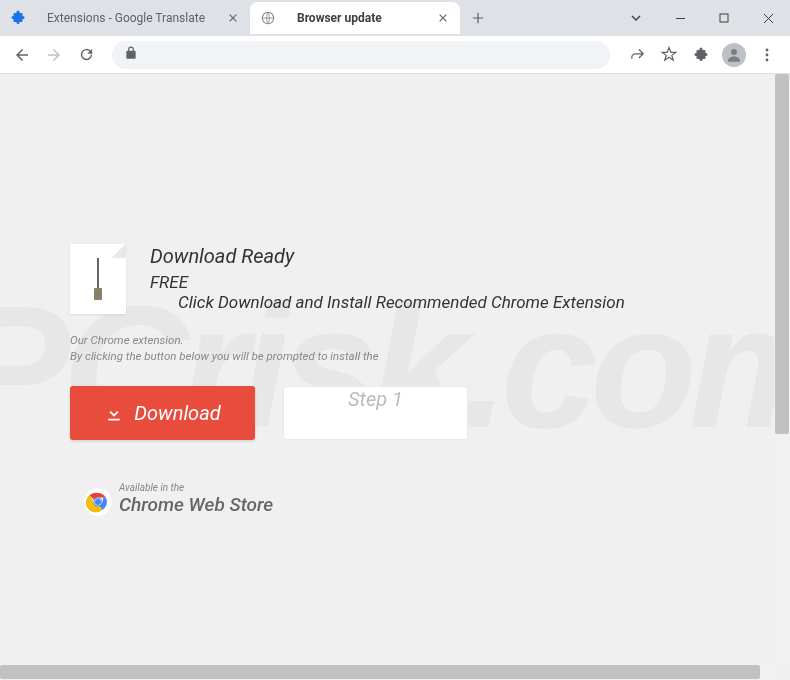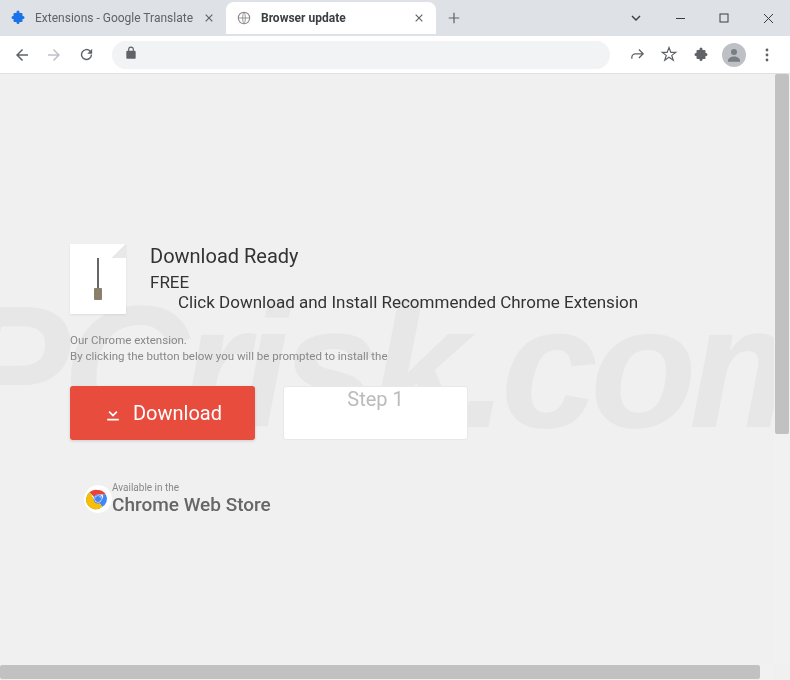--- a/index.html
+++ b/index.html
@@ -26,21 +26,21 @@
       background: #dee1e6;
     }
     .tab {
       height: 32px;
       min-width: 210px;
       display: flex;
       align-items: center;
       padding: 0 10px;
       font-size: 12px;
       color: #5f6368;
-      gap: 9px;
+      gap: 21px;
       border-radius: 8px 8px 0 0;
       position: relative;
     }
     .tab.active {
       background: #fff;
       color: #3c4043;
       font-weight: bold;
     }
     .tab-favicon {
       width: 16px;
@@ -182,20 +182,21 @@
       left: 0;
       top: 1px;
       bottom: 1px;
       width: 760px;
       background: #c1c1c1;
       border-radius: 2px;
     }
     .content {
       padding: 170px 60px 0 70px;
       position: relative;
+      font-style: italic;
     }
     .hero {
       display: flex;
       gap: 24px;
       margin-bottom: 18px;
     }
     .file-icon {
       width: 56px;
       height: 70px;
       background: #fff;
@@ -288,22 +289,22 @@
       height: 54px;
       border-radius: 3px;
       display: flex;
       align-items: flex-start;
       justify-content: center;
       font-size: 20px;
       border: 1px solid #e8e8e8;
     }
     .webstore {
       display: flex;
-      align-items: center;
-      gap: 0;
+      align-items: flex-end;
+      gap: 7px;
       margin-left: 14px;
     }
     .chrome-logo {
       width: 28px;
       height: 28px;
       border-radius: 50%;
       position: relative;
       overflow: hidden;
     }
     .webstore-text .line1 {

